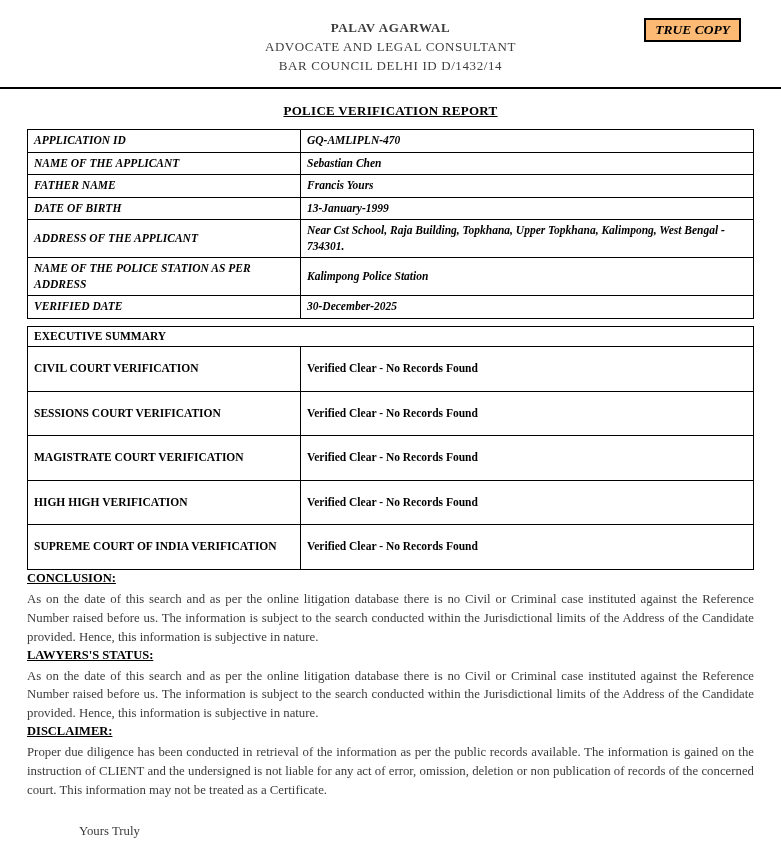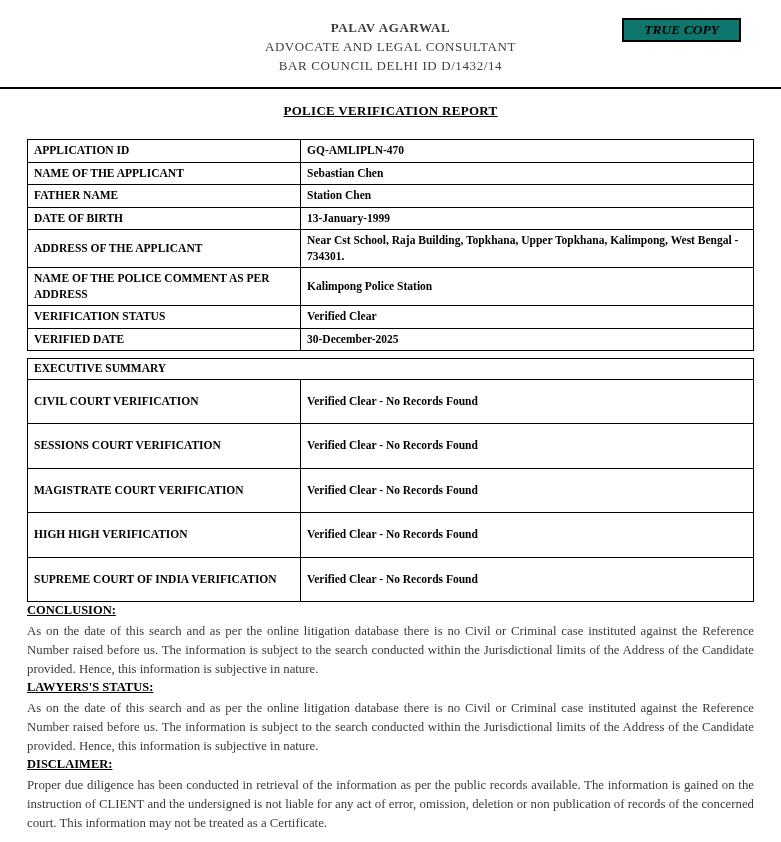--- a/index.html
+++ b/index.html
@@ -20,26 +20,26 @@
     letter-spacing: 0.6px;
     font-size: 13px;
     line-height: 19px;
   }
   .letterhead .lh-name { font-weight: bold; font-weight: 600; }
   .true-copy {
     position: absolute;
     top: 18px;
     right: 40px;
     border: 2px solid #000;
-    padding: 2px 20px;
+    padding: 2px 9px;
     font-weight: bold;
     font-style: italic;
     font-size: 13.5px;
     color: #000;
-    background: #0f766e;
+    background: #fdba74;
   }
   .header-rule {
     border: none;
     border-top: 2.5px solid #000;
     margin-top: 12px;
     width: 100%;
   }
   .report-title {
     margin-top: 14px;
     text-align: center;
@@ -48,21 +48,21 @@
     font-size: 13px;
     letter-spacing: 0.3px;
     color: #000;
   }
   .content { padding: 0 27px; }
   table {
     border-collapse: collapse;
     width: 100%;
     table-layout: fixed;
   }
-  .main-table { margin-top: 20px; }
+  .main-table { margin-top: 10px; font-style: italic; }
   .main-table td, .summary-table td {
     border: 1px solid #000;
     padding: 3px 6px;
     font-size: 11.5px;
     font-weight: bold;
     vertical-align: middle;
     line-height: 1.35;
     color: #000;
   }
   .main-table col.c-label { width: 273px; }
@@ -131,37 +131,33 @@
         <tr>
           <td>APPLICATION ID</td>
           <td>GQ-AMLIPLN-470</td>
         </tr>
         <tr>
           <td>NAME OF THE APPLICANT</td>
           <td>Sebastian Chen</td>
         </tr>
         <tr>
           <td>FATHER NAME</td>
-          <td>Station Chen</td>
+          <td>Francis Yours</td>
         </tr>
         <tr>
           <td>DATE OF BIRTH</td>
           <td>13-January-1999</td>
         </tr>
         <tr>
           <td>ADDRESS OF THE APPLICANT</td>
           <td>Near Cst School, Raja Building, Topkhana, Upper Topkhana, Kalimpong, West Bengal - 734301.</td>
         </tr>
         <tr>
-          <td>NAME OF THE POLICE COMMENT AS PER ADDRESS</td>
+          <td>NAME OF THE POLICE STATION AS PER ADDRESS</td>
           <td>Kalimpong Police Station</td>
-        </tr>
-        <tr>
-          <td>VERIFICATION STATUS</td>
-          <td>Verified Clear</td>
         </tr>
         <tr>
           <td>VERIFIED DATE</td>
           <td>30-December-2025</td>
         </tr>
       </tbody>
     </table>
 
     <table class="summary-table">
       <colgroup>

